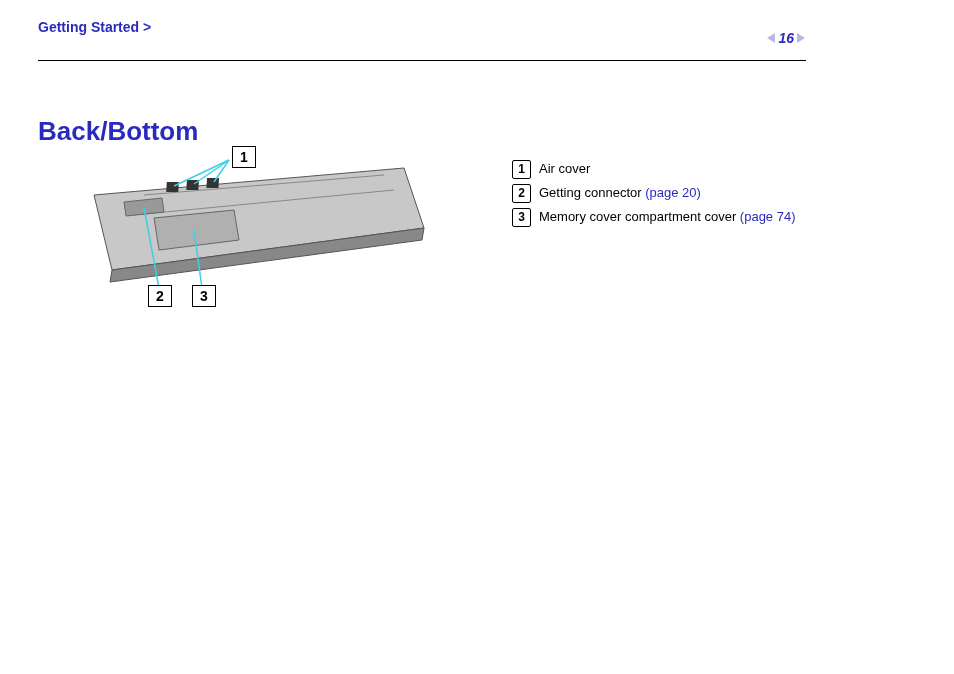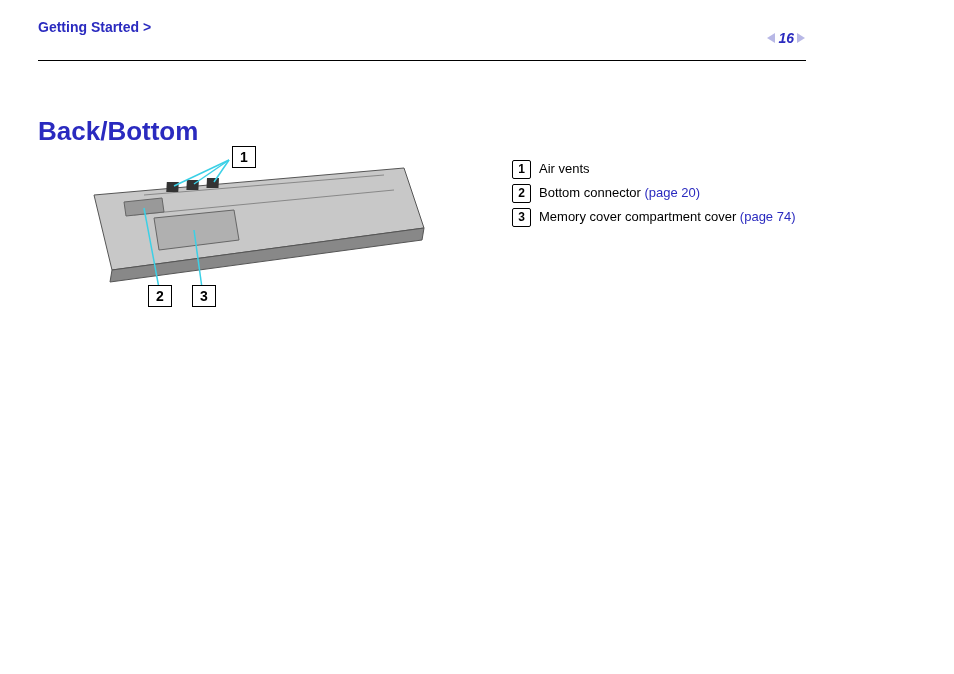--- a/index.html
+++ b/index.html
@@ -72,26 +72,26 @@
       <line x1="120" y1="90" x2="128" y2="148" stroke="#3bd0e6" stroke-width="1.5"></line>
     </svg>
     <div class="callout-box" style="top:6px;left:158px;">1</div>
     <div class="callout-box" style="top:145px;left:74px;">2</div>
     <div class="callout-box" style="top:145px;left:118px;">3</div>
   </div>
 
   <div class="legend">
     <div class="legend-row">
       <span class="numbox">1</span>
-      <span>Air vents</span>
+      <span>Air cover</span>
     </div>
     <div class="legend-row">
       <span class="numbox">2</span>
       <span>
-        <span>Bottom connector </span><span class="link">(page 20)</span>
+        <span>Getting connector </span><span class="link">(page 20)</span>
       </span>
     </div>
     <div class="legend-row">
       <span class="numbox">3</span>
       <span>
         <span>Memory cover compartment cover </span><span class="link">(page 74)</span>
       </span>
     </div>
   </div>
 

